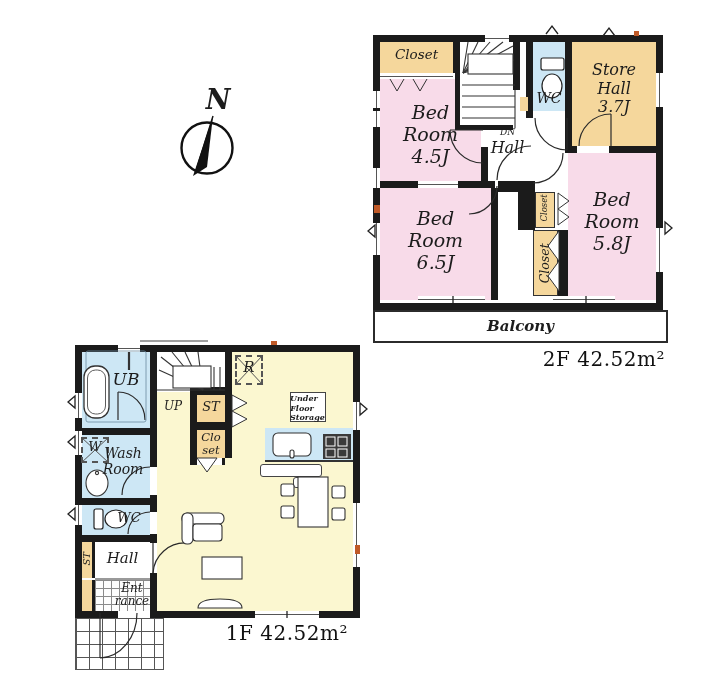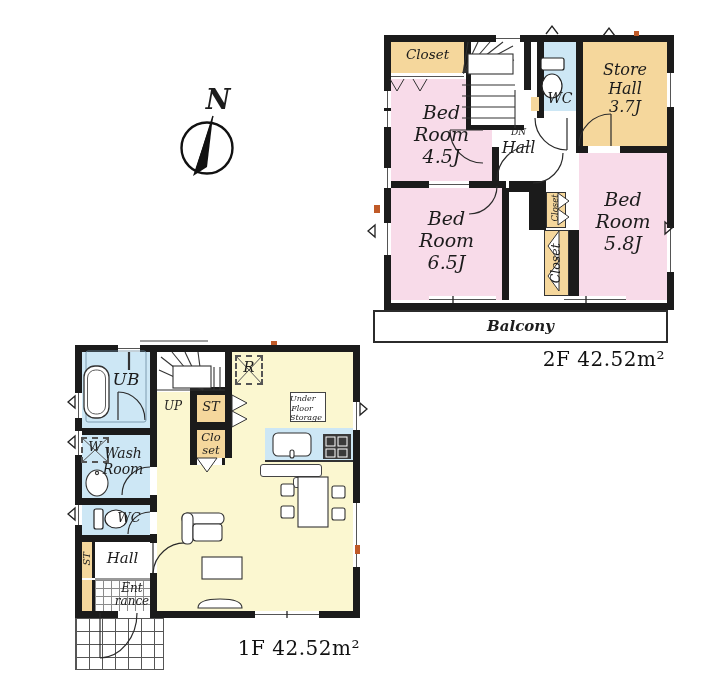--- a/index.html
+++ b/index.html
@@ -37,21 +37,21 @@
   .orange{position:absolute;background:var(--accent-orange);z-index:9;}
   svg.overlay{position:absolute;left:0;top:0;z-index:10;pointer-events:none;}
 </style>
 </head>
 <body>
 
 <div class="canvas">
 
   <div class="lbl" style="left:200px;top:84px;width:36px;font-size:27px;font-weight:bold;">N</div>
 
-  <div class="a" style="left:384px;top:35px;width:290px;height:275px;">
+  <div class="a" style="left:373px;top:35px;width:290px;height:275px;">
 
     <div class="room tan" style="left:7px;top:7px;width:73px;height:31px;"></div>
     <div class="room pink" style="left:7px;top:44px;width:101px;height:102px;"></div>
     <div class="room pink" style="left:7px;top:153px;width:111px;height:112px;"></div>
     <div class="room pink" style="left:195px;top:118px;width:88px;height:147px;"></div>
     <div class="room tan" style="left:199px;top:7px;width:84px;height:104px;"></div>
     <div class="room blue" style="left:160px;top:7px;width:32px;height:69px;"></div>
     <div class="room white" style="left:82px;top:7px;width:58px;height:88px;border-left:5px solid var(--wall);border-bottom:5px solid var(--wall);z-index:3;"></div>
     <div class="room tan" style="left:162px;top:157px;width:20px;height:36px;border:1px solid #333;z-index:4;"></div>
     <div class="room tan" style="left:160px;top:195px;width:25px;height:66px;border:1px solid #333;z-index:4;"></div>
@@ -167,37 +167,37 @@
     <div class="white a" style="left:75px;top:122px;width:7px;height:28px;z-index:6;"></div>
     <div class="white a" style="left:75px;top:167px;width:7px;height:22px;z-index:6;"></div>
     <div class="white a" style="left:75px;top:198px;width:7px;height:30px;z-index:6;"></div>
     <div class="white a" style="left:43px;top:266px;width:32px;height:7px;z-index:6;"></div>
     <div class="white a" style="left:122px;top:113px;width:25px;height:7px;z-index:6;"></div>
 
     <div class="lbl" style="left:30px;top:25px;width:42px;font-size:17px;">UB</div>
     <div class="lbl" style="left:82px;top:55px;width:32px;font-size:12px;">UP</div>
     <div class="lbl" style="left:122px;top:54px;width:28px;font-size:13px;">ST</div>
     <div class="lbl" style="left:160px;top:14px;width:28px;font-size:15px;">R</div>
-    <div class="lbl" style="left:215px;top:49px;width:24px;font-size:8px;line-height:1.2;">Under
+    <div class="lbl" style="left:215px;top:49px;width:24px;font-size:8px;line-height:1.2;font-weight:bold;">Under
 Floor
 Storage</div>
     <div class="lbl" style="left:8px;top:94px;width:24px;font-size:13px;">W</div>
     <div class="lbl" style="left:7px;top:100px;width:68px;font-size:14px;padding-left:14px;">Wash
 Room</div>
     <div class="lbl" style="left:122px;top:86px;width:28px;font-size:11.5px;line-height:1.1;">Clo
 set</div>
     <div class="lbl" style="left:34px;top:165px;width:40px;font-size:13px;">WC</div>
     <div class="lbl vlbl" style="left:-5px;top:208px;width:34px;font-size:10px;">ST</div>
     <div class="lbl" style="left:20px;top:205px;width:55px;font-size:15px;">Hall</div>
     <div class="lbl" style="left:20px;top:237px;width:74px;font-size:12px;line-height:1.1;">Ent
 rance</div>
   </div>
 
   <div class="porch"></div>
-  <div class="area-lbl" style="left:220px;top:621px;width:140px;margin-top:15px;">1F 42.52m²</div>
+  <div class="area-lbl" style="left:208px;top:621px;width:140px;">1F 42.52m²</div>
   <div class="a" style="left:140px;top:340px;width:68px;height:2px;background:#a0a0a0;"></div>
 
   <div class="orange" style="left:634px;top:31px;width:5px;height:5px;"></div>
   <div class="orange" style="left:374px;top:205px;width:6px;height:8px;"></div>
   <div class="orange" style="left:271px;top:341px;width:6px;height:4px;"></div>
   <div class="orange" style="left:355px;top:545px;width:5px;height:9px;"></div>
 
   <svg class="overlay" width="709" height="694" viewBox="0 0 709 694">
     <g stroke="#111" fill="none" stroke-width="2.4">
       <circle cx="207" cy="148" r="25.5"></circle>

